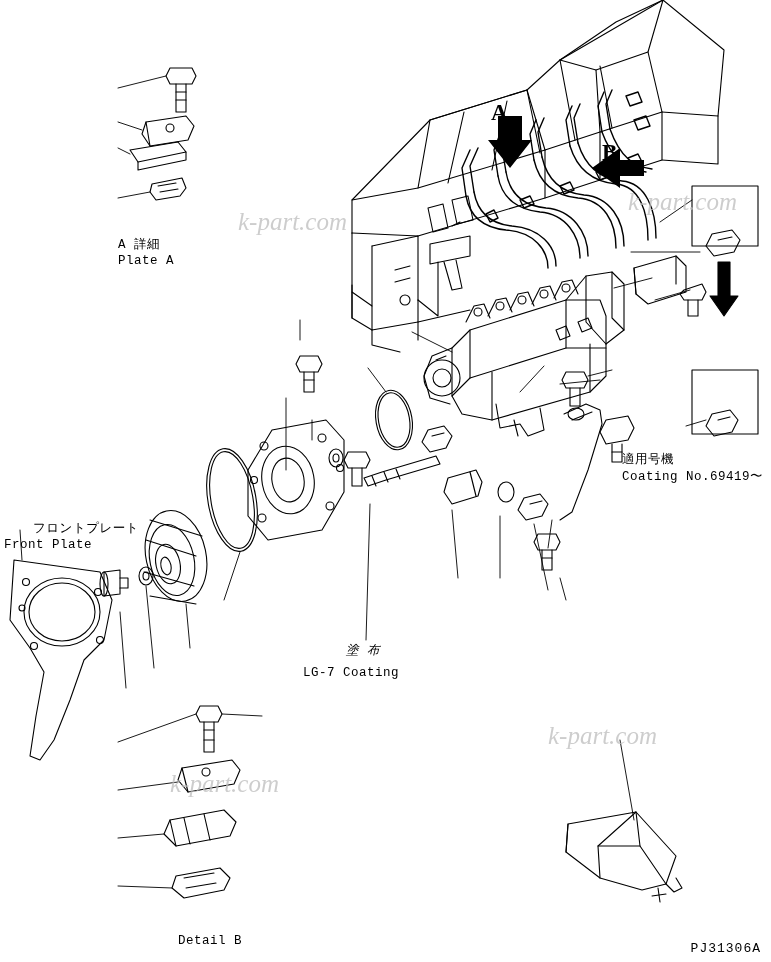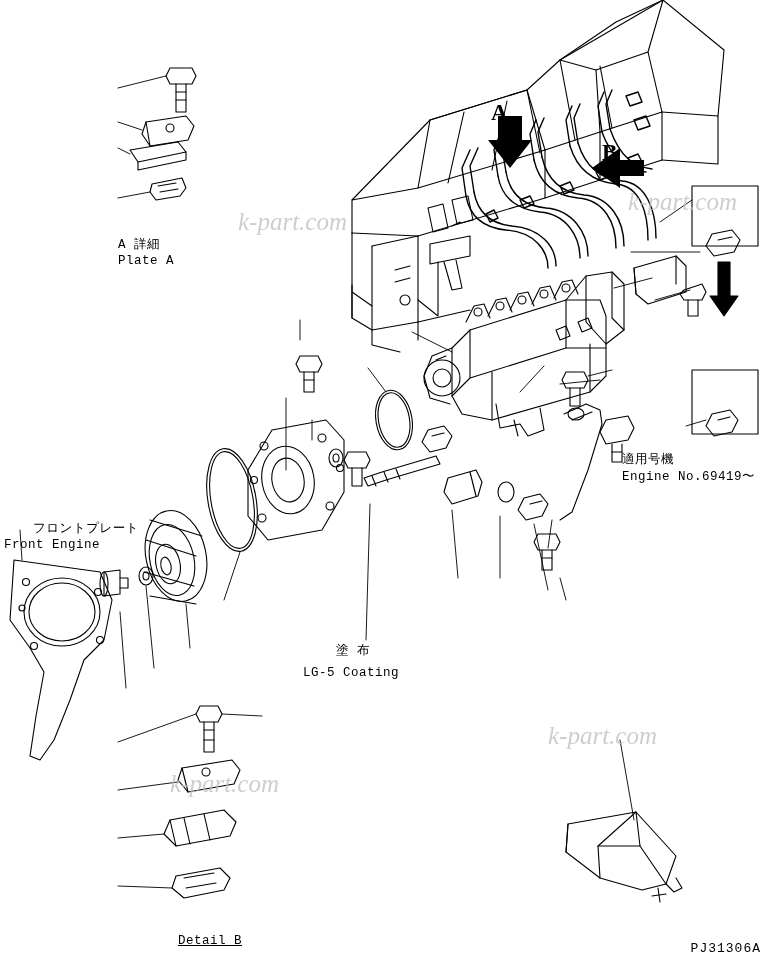--- a/index.html
+++ b/index.html
@@ -342,30 +342,30 @@
     </g>
   </svg>
 
   <div class="bigletter" style="left:491px;top:100px;">A</div>
   <div class="bigletter" style="left:602px;top:140px;">B</div>
 
   <div class="lbl cap-jp" style="left:118px;top:238px;text-align:right;">A 詳細</div>
   <div class="lbl cap-en" style="left:118px;top:254px;">Plate A</div>
 
   <div class="lbl cap-jp" style="left:178px;top:968px;margin-top:20px;">B 詳細</div>
-  <div class="lbl cap-en" style="left:178px;top:934px;text-decoration:underline;">Detail B</div>
+  <div class="lbl cap-en" style="left:178px;top:934px;">Detail B</div>
 
   <div class="lbl cap-jp" style="left:4px;top:522px;margin-left:29px;">フロントプレート</div>
-  <div class="lbl cap-en" style="left:4px;top:538px;">Front Engine</div>
-
-  <div class="lbl cap-jp" style="left:336px;top:644px;">塗 布</div>
-  <div class="lbl cap-en" style="left:303px;top:666px;">LG-5 Coating</div>
+  <div class="lbl cap-en" style="left:4px;top:538px;">Front Plate</div>
+
+  <div class="lbl cap-jp" style="left:346px;top:644px;font-style:italic;">塗 布</div>
+  <div class="lbl cap-en" style="left:303px;top:666px;">LG-7 Coating</div>
 
   <div class="lbl cap-jp" style="left:622px;top:452px;font-family:Liberation Serif, serif;">適用号機</div>
-  <div class="lbl cap-en" style="left:622px;top:470px;">Engine No.69419〜</div>
+  <div class="lbl cap-en" style="left:622px;top:470px;">Coating No.69419〜</div>
 
   <div class="wm" style="left:238px;top:208px;">k-part.com</div>
   <div class="wm" style="left:628px;top:188px;">k-part.com</div>
   <div class="wm" style="left:170px;top:770px;">k-part.com</div>
   <div class="wm" style="left:548px;top:722px;">k-part.com</div>
 
   <div class="partno">PJ31306A</div>
 
 </div>
 

